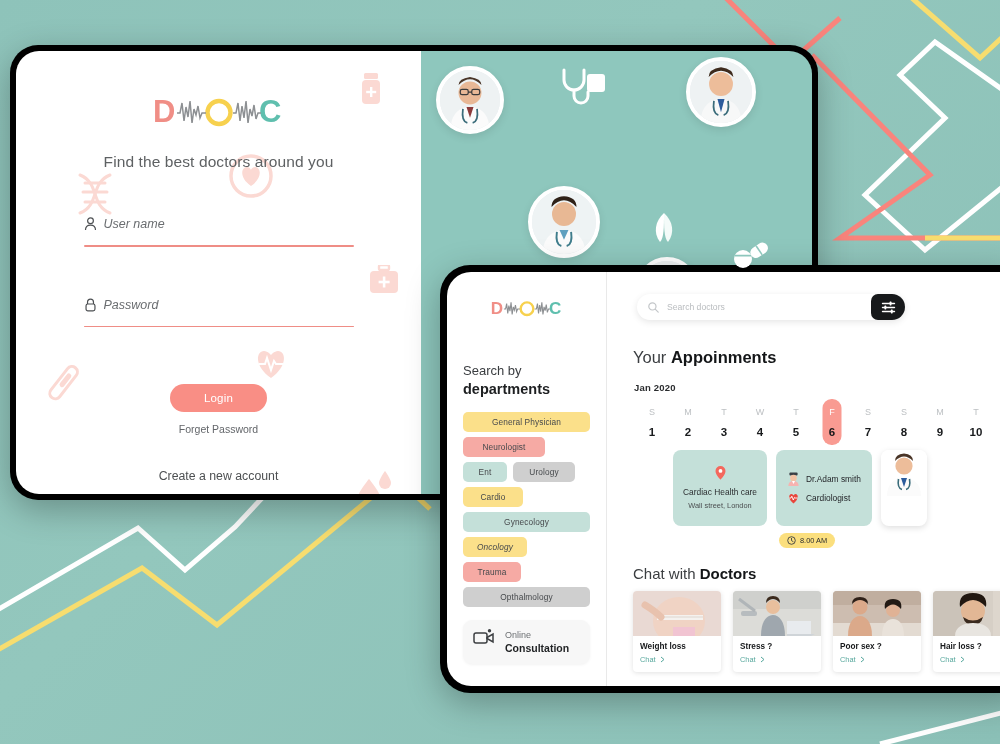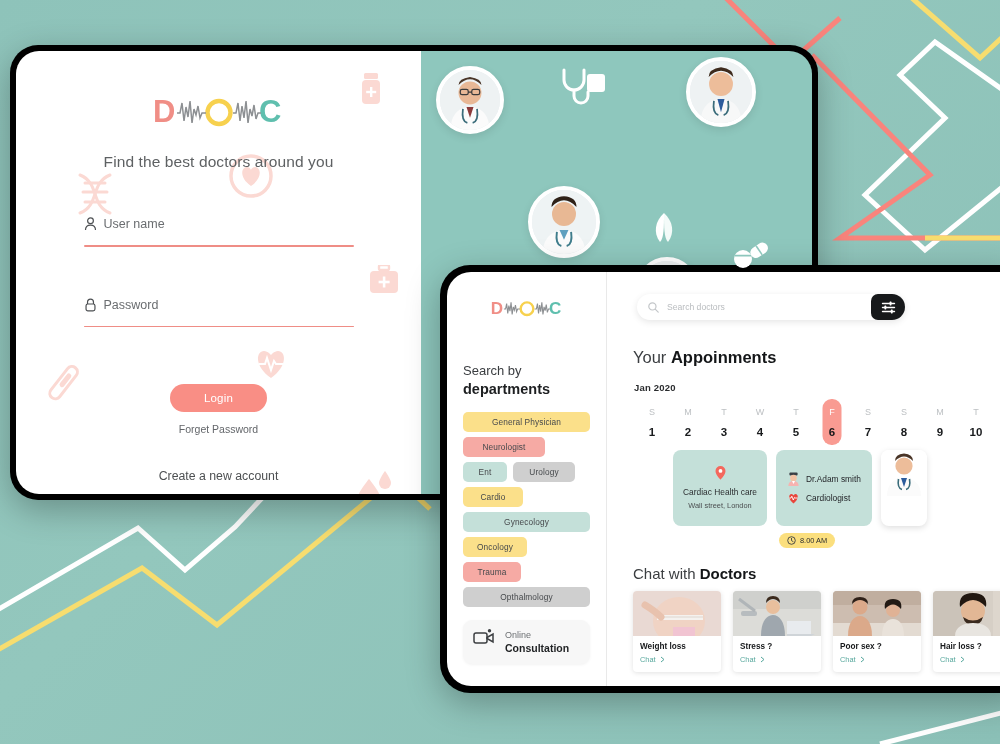--- a/index.html
+++ b/index.html
@@ -51,21 +51,21 @@
   .logo { display:flex; align-items:center; justify-content:center; }
   .logo svg { display:block; }
 
   
   .tagline {
     font-size: 15.5px; color:#5e6163; letter-spacing:.1px;
     margin-top: 20px;
     position:relative; z-index:4;
   }
   .field { position:relative; width:270px; margin-top:0; z-index:4;}
-  .field-row { display:flex; align-items:flex-end; gap:7px; }
+  .field-row { display:flex; align-items:flex-end; gap:7px;font-style:italic; }
   .field-label { font-size:12.5px; color:#6a6d70; }
   .field-line { height:1.6px; background:#ef8d86; margin-top:14px; border-radius:2px; }
   .field-icon { width:13px; height:14px; display:block; }
 
   .login-btn {
     width: 97px; height:28px; border:none;
     background:#f98e85; color:#fff;
     border-radius: 16px; font-size:11.5px;
     font-family:"Liberation Sans", sans-serif;
     cursor:pointer; z-index:4; position:relative;
@@ -392,21 +392,21 @@
           <b>departments</b>
         </div>
 
         <div class="tagwrap">
           <div class="tag" style="background:#fbe08a;width:100%;">General Physician</div>
           <div class="tag" style="background:#f6aaa4;width:82px;">Neurologist</div>
           <div class="tag" style="background:#c4e0d9;width:44px;">Ent</div>
           <div class="tag" style="background:#cfcfcf;width:62px;">Urology</div>
           <div class="tag" style="background:#fbe08a;width:60px;">Cardio</div>
           <div class="tag" style="background:#c4e0d9;width:100%;">Gynecology</div>
-          <div class="tag" style="background:#fbe08a;width:64px;">Oncology</div>
+          <div class="tag" style="background:#fbe08a;width:64px;font-style:italic;">Oncology</div>
           <div class="tag" style="background:#f6aaa4;width:58px;">Trauma</div>
           <div class="tag" style="background:#cfcfcf;width:100%;">Opthalmology</div>
         </div>
 
         <div class="oc-box">
           <svg width="22" height="16" viewBox="0 0 22 16">
             <rect x="1" y="4" width="13" height="10" rx="2" fill="none" stroke="#3c3f42" stroke-width="1.5"></rect>
             <path d="M14 8.5 L20 5 V13 L14 9.5 Z" fill="none" stroke="#3c3f42" stroke-width="1.5"></path>
             <circle cx="16.5" cy="1.8" r="1.7" fill="#3c3f42"></circle>
           </svg>

